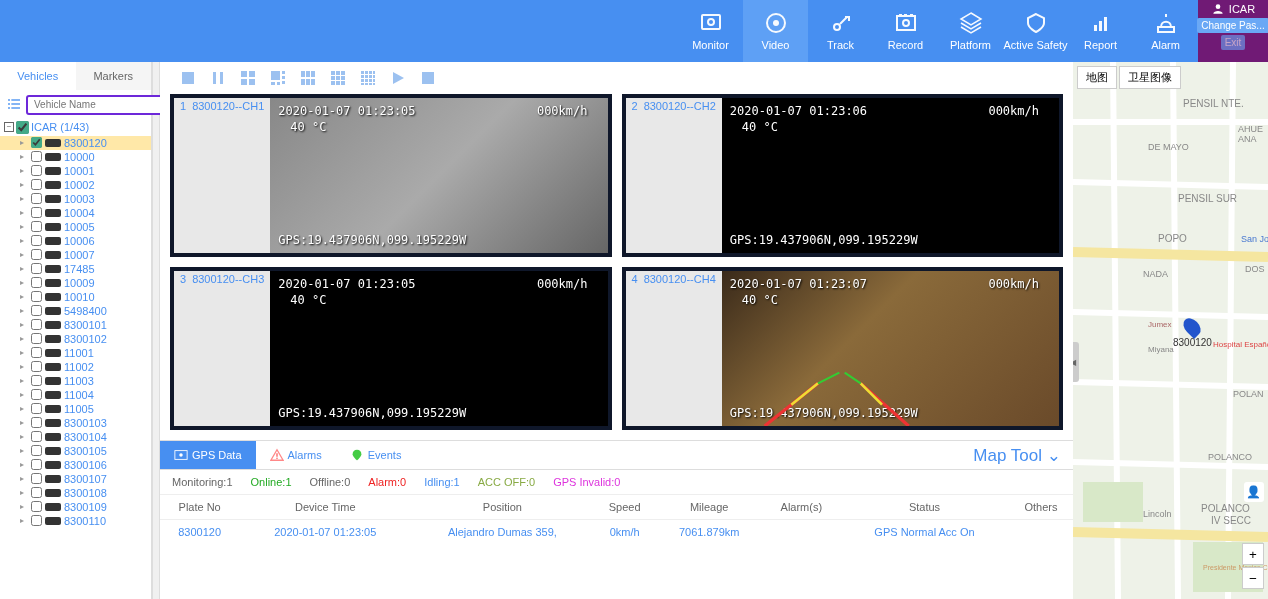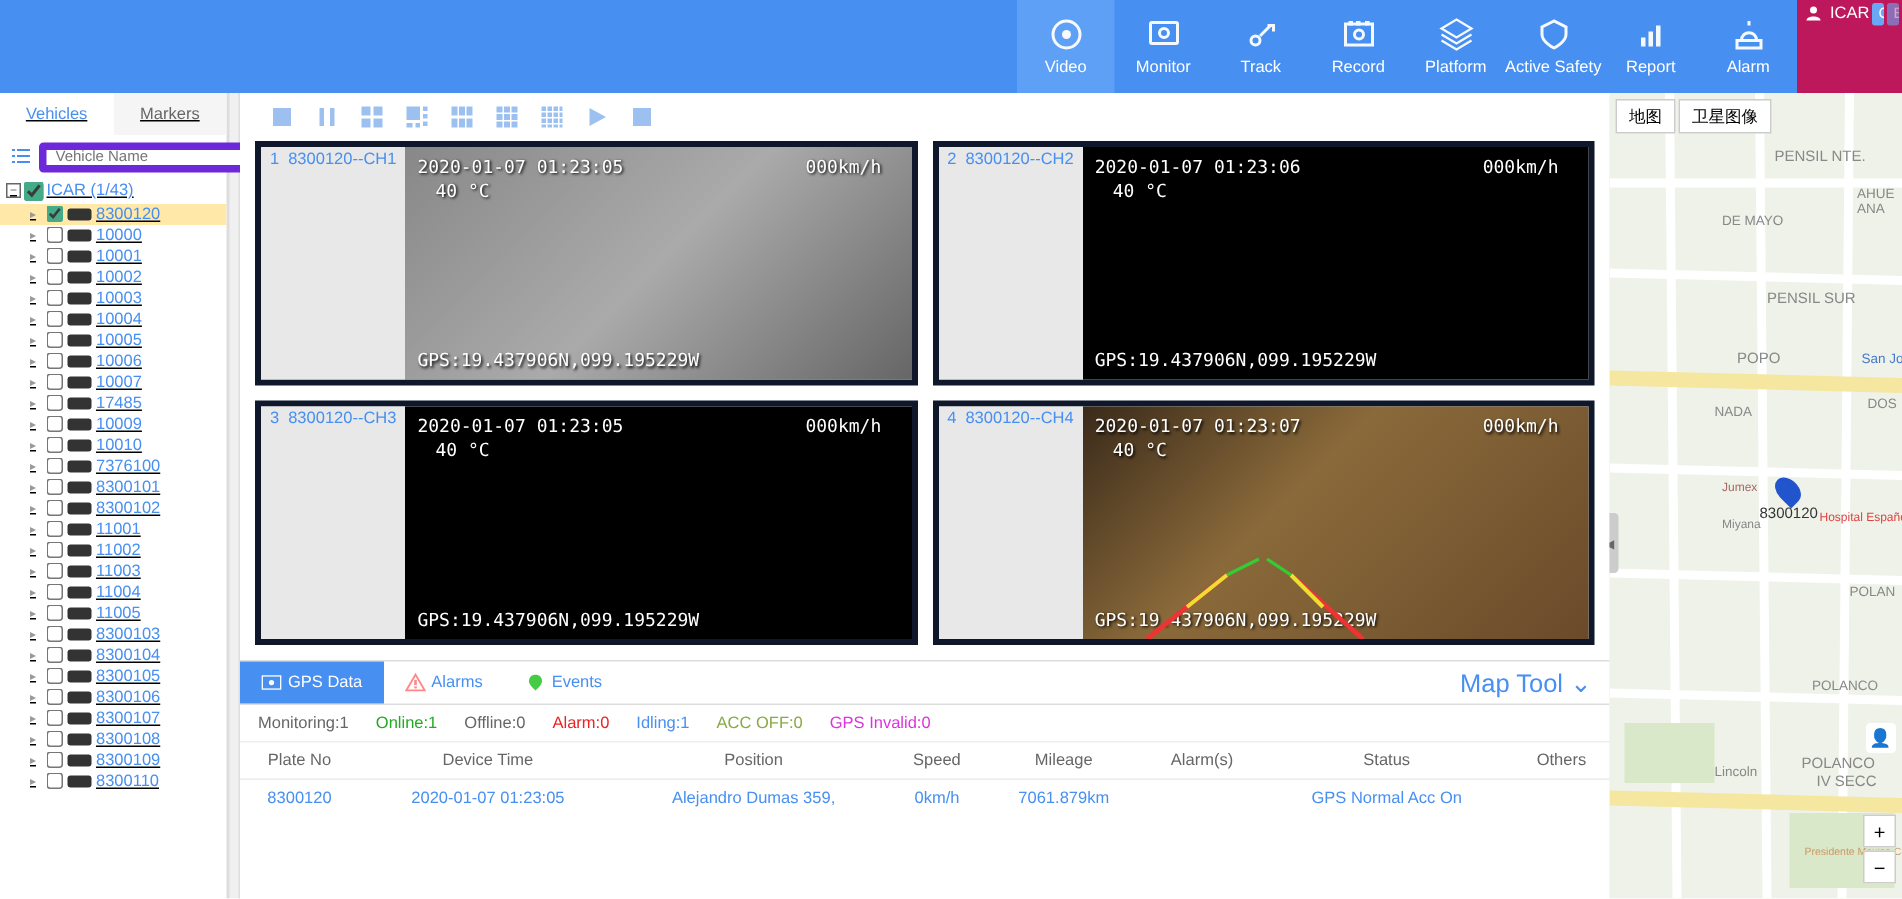--- a/index.html
+++ b/index.html
@@ -4,34 +4,34 @@
 <style>
 * { margin: 0; padding: 0; box-sizing: border-box; font-family: Arial, sans-serif; }
 body { width: 1268px; height: 599px; overflow: hidden; background: #fff; }
 
 .topbar { height: 62px; background: #478ff1; display: flex; }
 .topbar-spacer { flex: 1; }
 .nav-item { width: 65px; display: flex; flex-direction: column; align-items: center; justify-content: center; color: #fff; font-size: 11px; cursor: pointer; }
 .nav-item.active { background: #5ea0f5; }
 .nav-item svg { width: 24px; height: 24px; fill: #fff; opacity: 0.95; }
 .nav-item span { margin-top: 4px; }
-.user-panel { width: 70px; background: #be185d; display: flex; flex-direction: row; align-items: flex-start; padding: 2px 4px; gap: 2px; }
+.user-panel { width: 70px; background: #701a75; display: flex; flex-direction: column; align-items: center; padding: 2px 4px; gap: 2px; }
 .user-row { display: flex; align-items: center; gap: 4px; color: #fff; font-size: 11px; justify-content: flex-end; }
 .user-row svg { width: 14px; height: 14px; fill: #fff; }
 .user-btn { background: #6aa8f5; color: #fff; font-size: 10px; border: none; padding: 2px 4px; border-radius: 2px; cursor: pointer; text-align: left; white-space: nowrap; overflow: hidden; }
 
 .main { display: flex; height: 537px; }
 
-.sidebar { width: 152px; border-right: 1px solid #ddd; display: flex; flex-direction: column; text-decoration: underline; }
+.sidebar { width: 152px; border-right: 1px solid #ddd; display: flex; flex-direction: column; }
 .side-tabs { display: flex; height: 28px; }
 .side-tab { flex: 1; display: flex; align-items: center; justify-content: center; font-size: 11px; color: #478ff1; background: #fff; cursor: pointer; }
 .side-tab.inactive { background: #f5f5f5; color: #666; }
 .search-row { display: flex; align-items: center; padding: 4px 6px; gap: 4px; }
 .search-row svg { width: 16px; height: 16px; fill: #478ff1; flex-shrink: 0; }
-.search-input { border: 5px solid #6d28d9; border-radius: 3px; height: 20px; flex: 1; padding: 0 18px 0 6px; font-size: 10px; color: #999; }
+.search-input { border: 2px solid #6d28d9; border-radius: 3px; height: 20px; flex: 1; padding: 0 18px 0 6px; font-size: 10px; color: #999; }
 .search-wrap { position: relative; flex: 1; }
 .search-wrap .mag { position: absolute; right: 4px; top: 3px; width: 12px; height: 12px; fill: #478ff1; }
 .tree { overflow-y: auto; flex: 1; font-size: 11px; }
 .tree-root { padding: 2px 4px; display: flex; align-items: center; gap: 2px; color: #478ff1; }
 .tree-root .box { width: 10px; height: 10px; border: 1px solid #666; font-size: 8px; line-height: 8px; text-align: center; color: #666; }
 .tree-item { padding: 1px 4px 1px 20px; display: flex; align-items: center; gap: 3px; cursor: pointer; }
 .tree-item.selected { background: #ffe8a8; }
 .tree-item .tri { color: #999; font-size: 8px; width: 8px; }
 .tree-item input[type=checkbox] { width: 11px; height: 11px; accent-color: #4a8; }
 .dev-icon { display: inline-block; width: 16px; height: 8px; background: #333; border-radius: 2px; position: relative; }
@@ -86,33 +86,33 @@
 .map-side-icons { position: absolute; right: 4px; top: 420px; display: flex; flex-direction: column; gap: 6px; }
 .map-side-icons div { width: 20px; height: 20px; background: #fff; border-radius: 3px; display: flex; align-items: center; justify-content: center; font-size: 12px; }
 .map-expand { position: absolute; left: -6px; top: 280px; width: 12px; height: 40px; background: #ccc; border-radius: 3px; cursor: pointer; display:flex; align-items:center; justify-content:center; font-size:8px; color:#666;}
 .panel-divider { width: 8px; background: #f0f0f0; border-left:1px solid #ddd; border-right:1px solid #ddd; }
 </style>
 </head>
 <body>
 
 <div class="topbar">
   <div class="topbar-spacer"></div>
+  <div class="nav-item">
+      <svg viewBox="0 0 24 24">
+        <rect x="3" y="4" width="18" height="14" rx="1" fill="none" stroke="#fff" stroke-width="2"></rect>
+        <circle cx="12" cy="11" r="3" fill="none" stroke="#fff" stroke-width="2"></circle>
+      </svg>
+      <span>Monitor</span>
+    </div>
   <div class="nav-item active">
       <svg viewBox="0 0 24 24">
         <circle cx="12" cy="12" r="9" fill="none" stroke="#fff" stroke-width="2"></circle>
         <circle cx="12" cy="12" r="3"></circle>
       </svg>
       <span>Video</span>
-    </div>
-  <div class="nav-item">
-      <svg viewBox="0 0 24 24">
-        <rect x="3" y="4" width="18" height="14" rx="1" fill="none" stroke="#fff" stroke-width="2"></rect>
-        <circle cx="12" cy="11" r="3" fill="none" stroke="#fff" stroke-width="2"></circle>
-      </svg>
-      <span>Monitor</span>
     </div>
   <div class="nav-item">
       <svg viewBox="0 0 24 24">
         <circle cx="8" cy="16" r="3" fill="none" stroke="#fff" stroke-width="2"></circle>
         <path d="M11 13 L18 6" stroke="#fff" stroke-width="2"></path>
         <path d="M16 6 L20 6 L20 10" stroke="#fff" stroke-width="2" fill="none"></path>
       </svg>
       <span>Track</span>
     </div>
   <div class="nav-item">
@@ -264,21 +264,21 @@
         <div class="tree-item">
           <span class="tri">▸</span>
           <input type="checkbox" style="">
           <span class="dev-icon"></span>
           <span class="label">10010</span>
         </div>
         <div class="tree-item">
           <span class="tri">▸</span>
           <input type="checkbox" style="">
           <span class="dev-icon"></span>
-          <span class="label">7376100</span>
+          <span class="label">5498400</span>
         </div>
         <div class="tree-item">
           <span class="tri">▸</span>
           <input type="checkbox" style="">
           <span class="dev-icon"></span>
           <span class="label">8300101</span>
         </div>
         <div class="tree-item">
           <span class="tri">▸</span>
           <input type="checkbox" style="">

